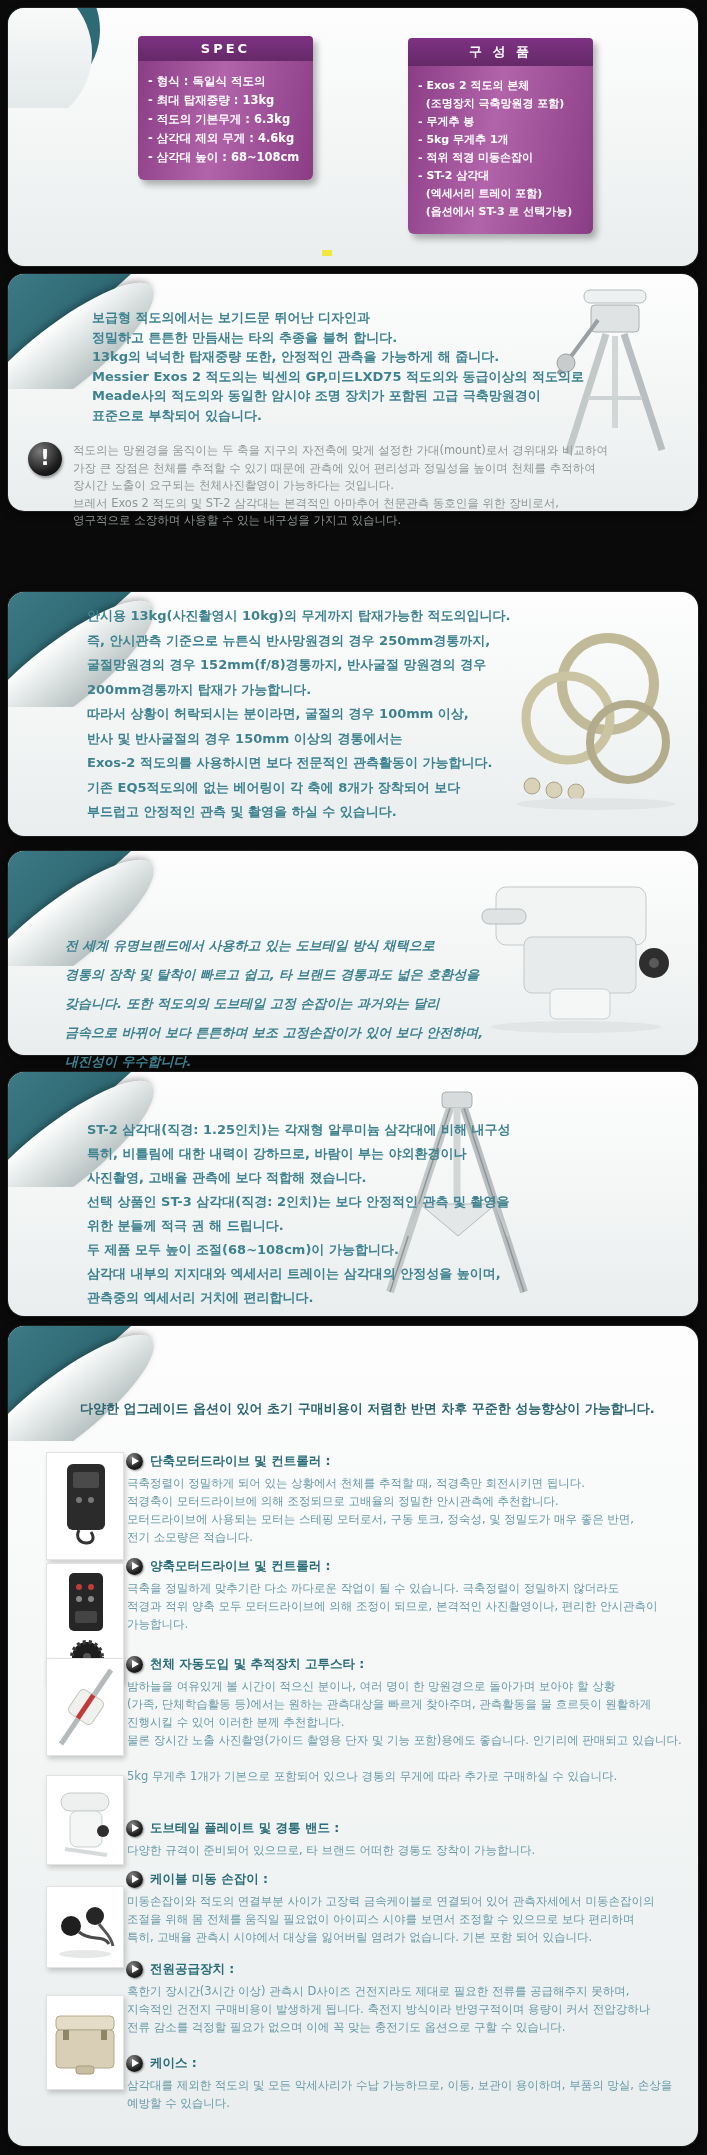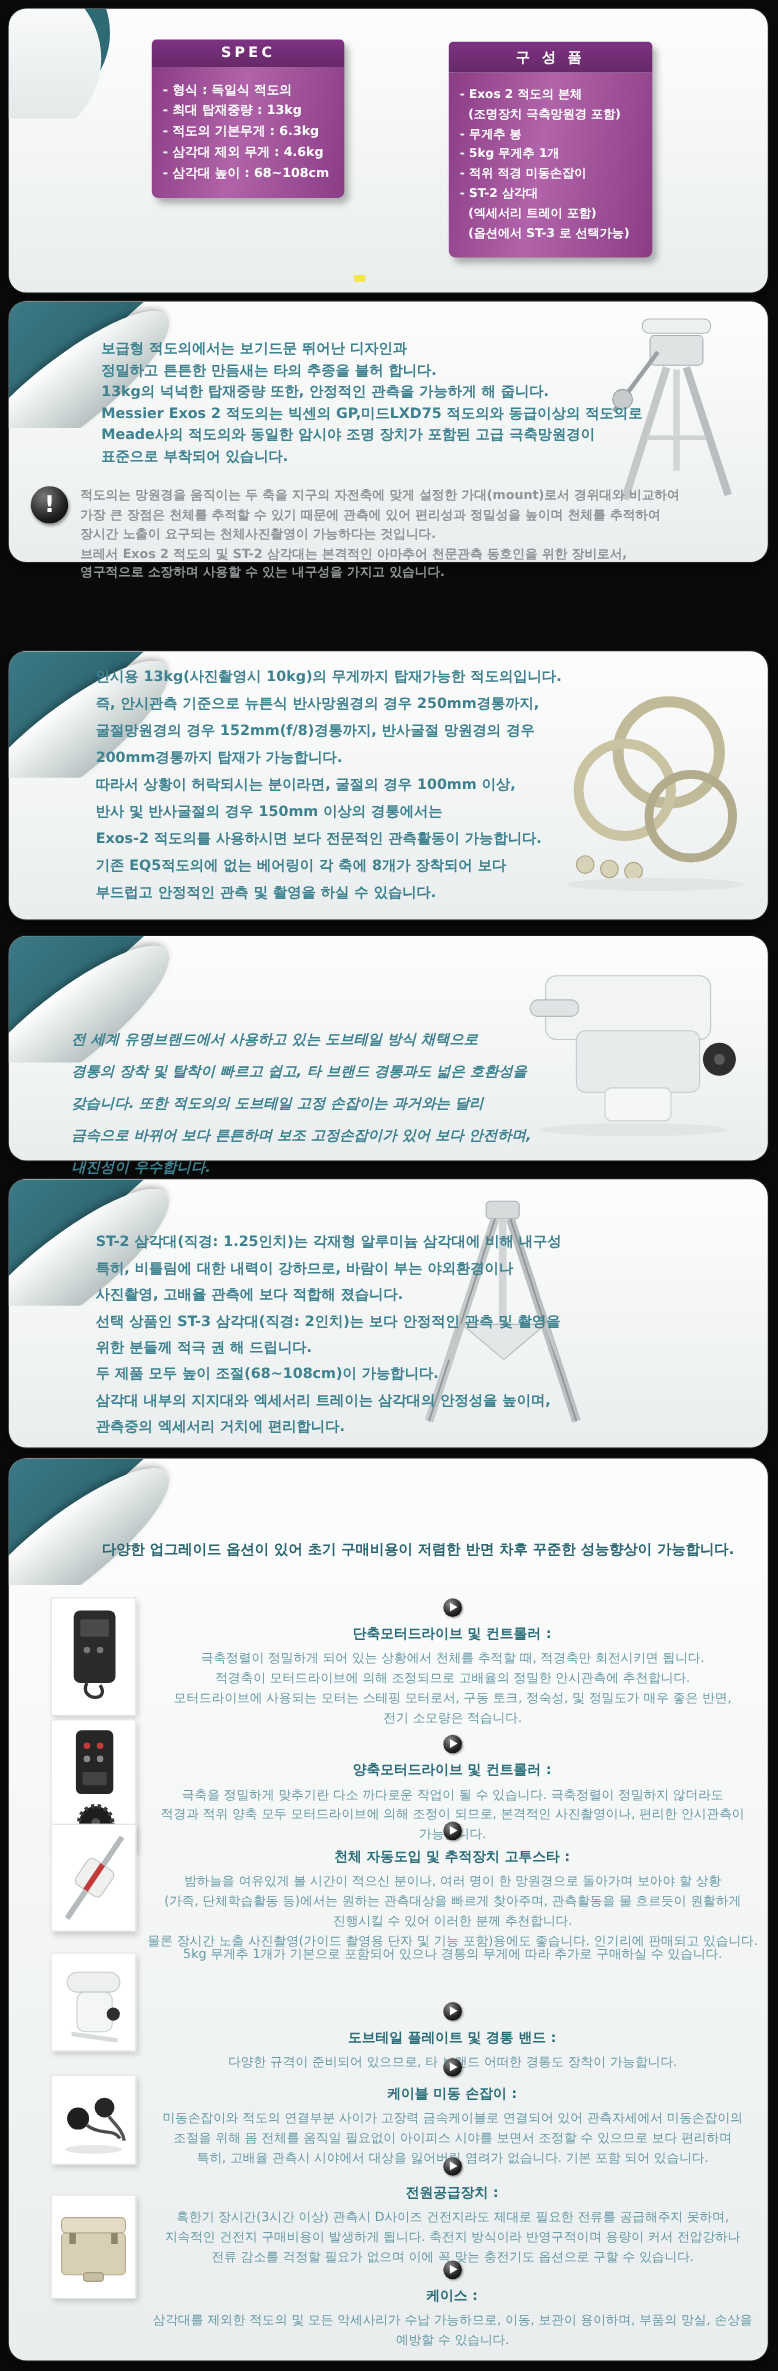--- a/index.html
+++ b/index.html
@@ -36,42 +36,42 @@
   .note{position:absolute;filter:drop-shadow(4px 5px 3px rgba(0,0,0,.28));}
   .note-head{background:linear-gradient(180deg,#7d3282,#662968);color:#fff;text-align:center;
         font-weight:bold;font-size:13px;padding:5px 0;border-radius:4px 4px 0 0;letter-spacing:3px;}
   .note-body{background:linear-gradient(100deg,#8a3d85 0%,#b264aa 45%,#8a3d85 100%);
         color:#ffffff;font-weight:bold;font-size:11.5px;line-height:19px;
         padding:11px 8px 13px 10px;white-space:pre-line;border-radius:0 0 6px 6px;}
   .note.small .note-body{font-size:11px;line-height:18px;}
   .yellow-mark{position:absolute;width:10px;height:6px;background:#f2e73c;}
   
   .tealtext{position:absolute;font-weight:bold;font-size:13px;color:#3e8290;white-space:pre-line;}
-  .graytext{font-size:11.5px;line-height:17.5px;color:#8f9596;white-space:pre-line;font-weight:bold;}
+  .graytext{font-size:11.5px;line-height:17.5px;color:#8f9596;white-space:pre-line;}
   .caution{position:absolute;display:flex;gap:11px;align-items:flex-start;}
   .warn{flex:0 0 auto;width:34px;height:34px;border-radius:50%;color:#fff;font-weight:bold;
         font-size:21px;text-align:center;line-height:33px;
         background:radial-gradient(circle at 35% 28%,#7a7a7a,#1e1e1e 62%,#000 100%);
         box-shadow:1px 2px 3px rgba(0,0,0,.4);}
   
   .photo{position:absolute;}
   
   .upgrade-heading{position:absolute;top:74px;left:72px;width:600px;font-weight:bold;
         font-size:13px;color:#2a6570;}
   .thumb{position:absolute;left:38px;width:76px;background:#fff;border:1px solid #e2e2e2;
         box-shadow:2px 3px 5px rgba(0,0,0,.18);display:flex;align-items:center;justify-content:center;}
   .item{position:absolute;left:118px;width:570px;}
-  .item-head{display:flex;align-items:center;gap:7px;font-weight:bold;font-size:12.5px;color:#2a6d79;flex-direction:column;}
+  .item-head{display:flex;align-items:center;gap:7px;font-weight:bold;font-size:12.5px;color:#2a6d79;}
   .item-body{margin:4px 0 0 1px;font-size:11.5px;line-height:18px;color:#6699a6;white-space:pre-line;}
   .orb{flex:0 0 auto;width:17px;height:17px;border-radius:50%;position:relative;
         background:radial-gradient(circle at 35% 28%,#8a8a8a,#232323 58%,#000 100%);
         box-shadow:1px 1px 2px rgba(0,0,0,.4);}
   .orb::after{content:"";position:absolute;left:6px;top:4px;width:0;height:0;
         border-left:7px solid #fff;border-top:4.5px solid transparent;border-bottom:4.5px solid transparent;}
-  .i1{top:127px}.i2{top:251px}.i3{top:330px}.i4{top:437px}
+  .i1{top:127px}.i2{top:232px}.i3{top:330px}.i4{top:437px}
   .i5{top:494px}.i6{top:545px}.i7{top:635px}.i8{top:729px}
   .t1{top:126px;height:106px}.t2{top:237px;height:118px}.t3{top:332px;height:96px}
   .t4{top:449px;height:88px}.t5{top:560px;height:80px}.t6{top:669px;height:93px}
 </style>
 </head>
 <body>
 
 <div class="card" style="top:8px;height:258px;">
   <div class="swoosh"></div>
 
@@ -211,21 +211,21 @@
   <div class="tealtext" style="left:79px;top:46px;line-height:24px;z-index:2;">ST-2 삼각대(직경: 1.25인치)는 각재형 알루미늄 삼각대에 비해 내구성
 특히, 비틀림에 대한 내력이 강하므로, 바람이 부는 야외환경이나
 사진촬영, 고배율 관측에 보다 적합해 졌습니다.
 선택 상품인 ST-3 삼각대(직경: 2인치)는 보다 안정적인 관측 및 촬영을
 위한 분들께 적극 권 해 드립니다.
 두 제품 모두 높이 조절(68~108cm)이 가능합니다.
 삼각대 내부의 지지대와 엑세서리 트레이는 삼각대의 안정성을 높이며,
 관측중의 엑세서리 거치에 편리합니다.</div>
 </div>
 
-<div class="card" style="top:1326px;height:820px;text-align:center;">
+<div class="card" style="top:1326px;height:820px;">
   <div class="fold">
       <div class="tri"></div>
       <div class="curl"></div>
     </div>
 
   <div class="upgrade-heading">다양한 업그레이드 옵션이 있어 초기 구매비용이 저렴한 반면 차후 꾸준한 성능향상이 가능합니다.</div>
 
   <div class="thumb t1">
     <svg width="72" height="100" viewBox="0 0 72 100">
       <rect x="18" y="8" width="38" height="66" rx="6" fill="#2b2b2b"></rect>

